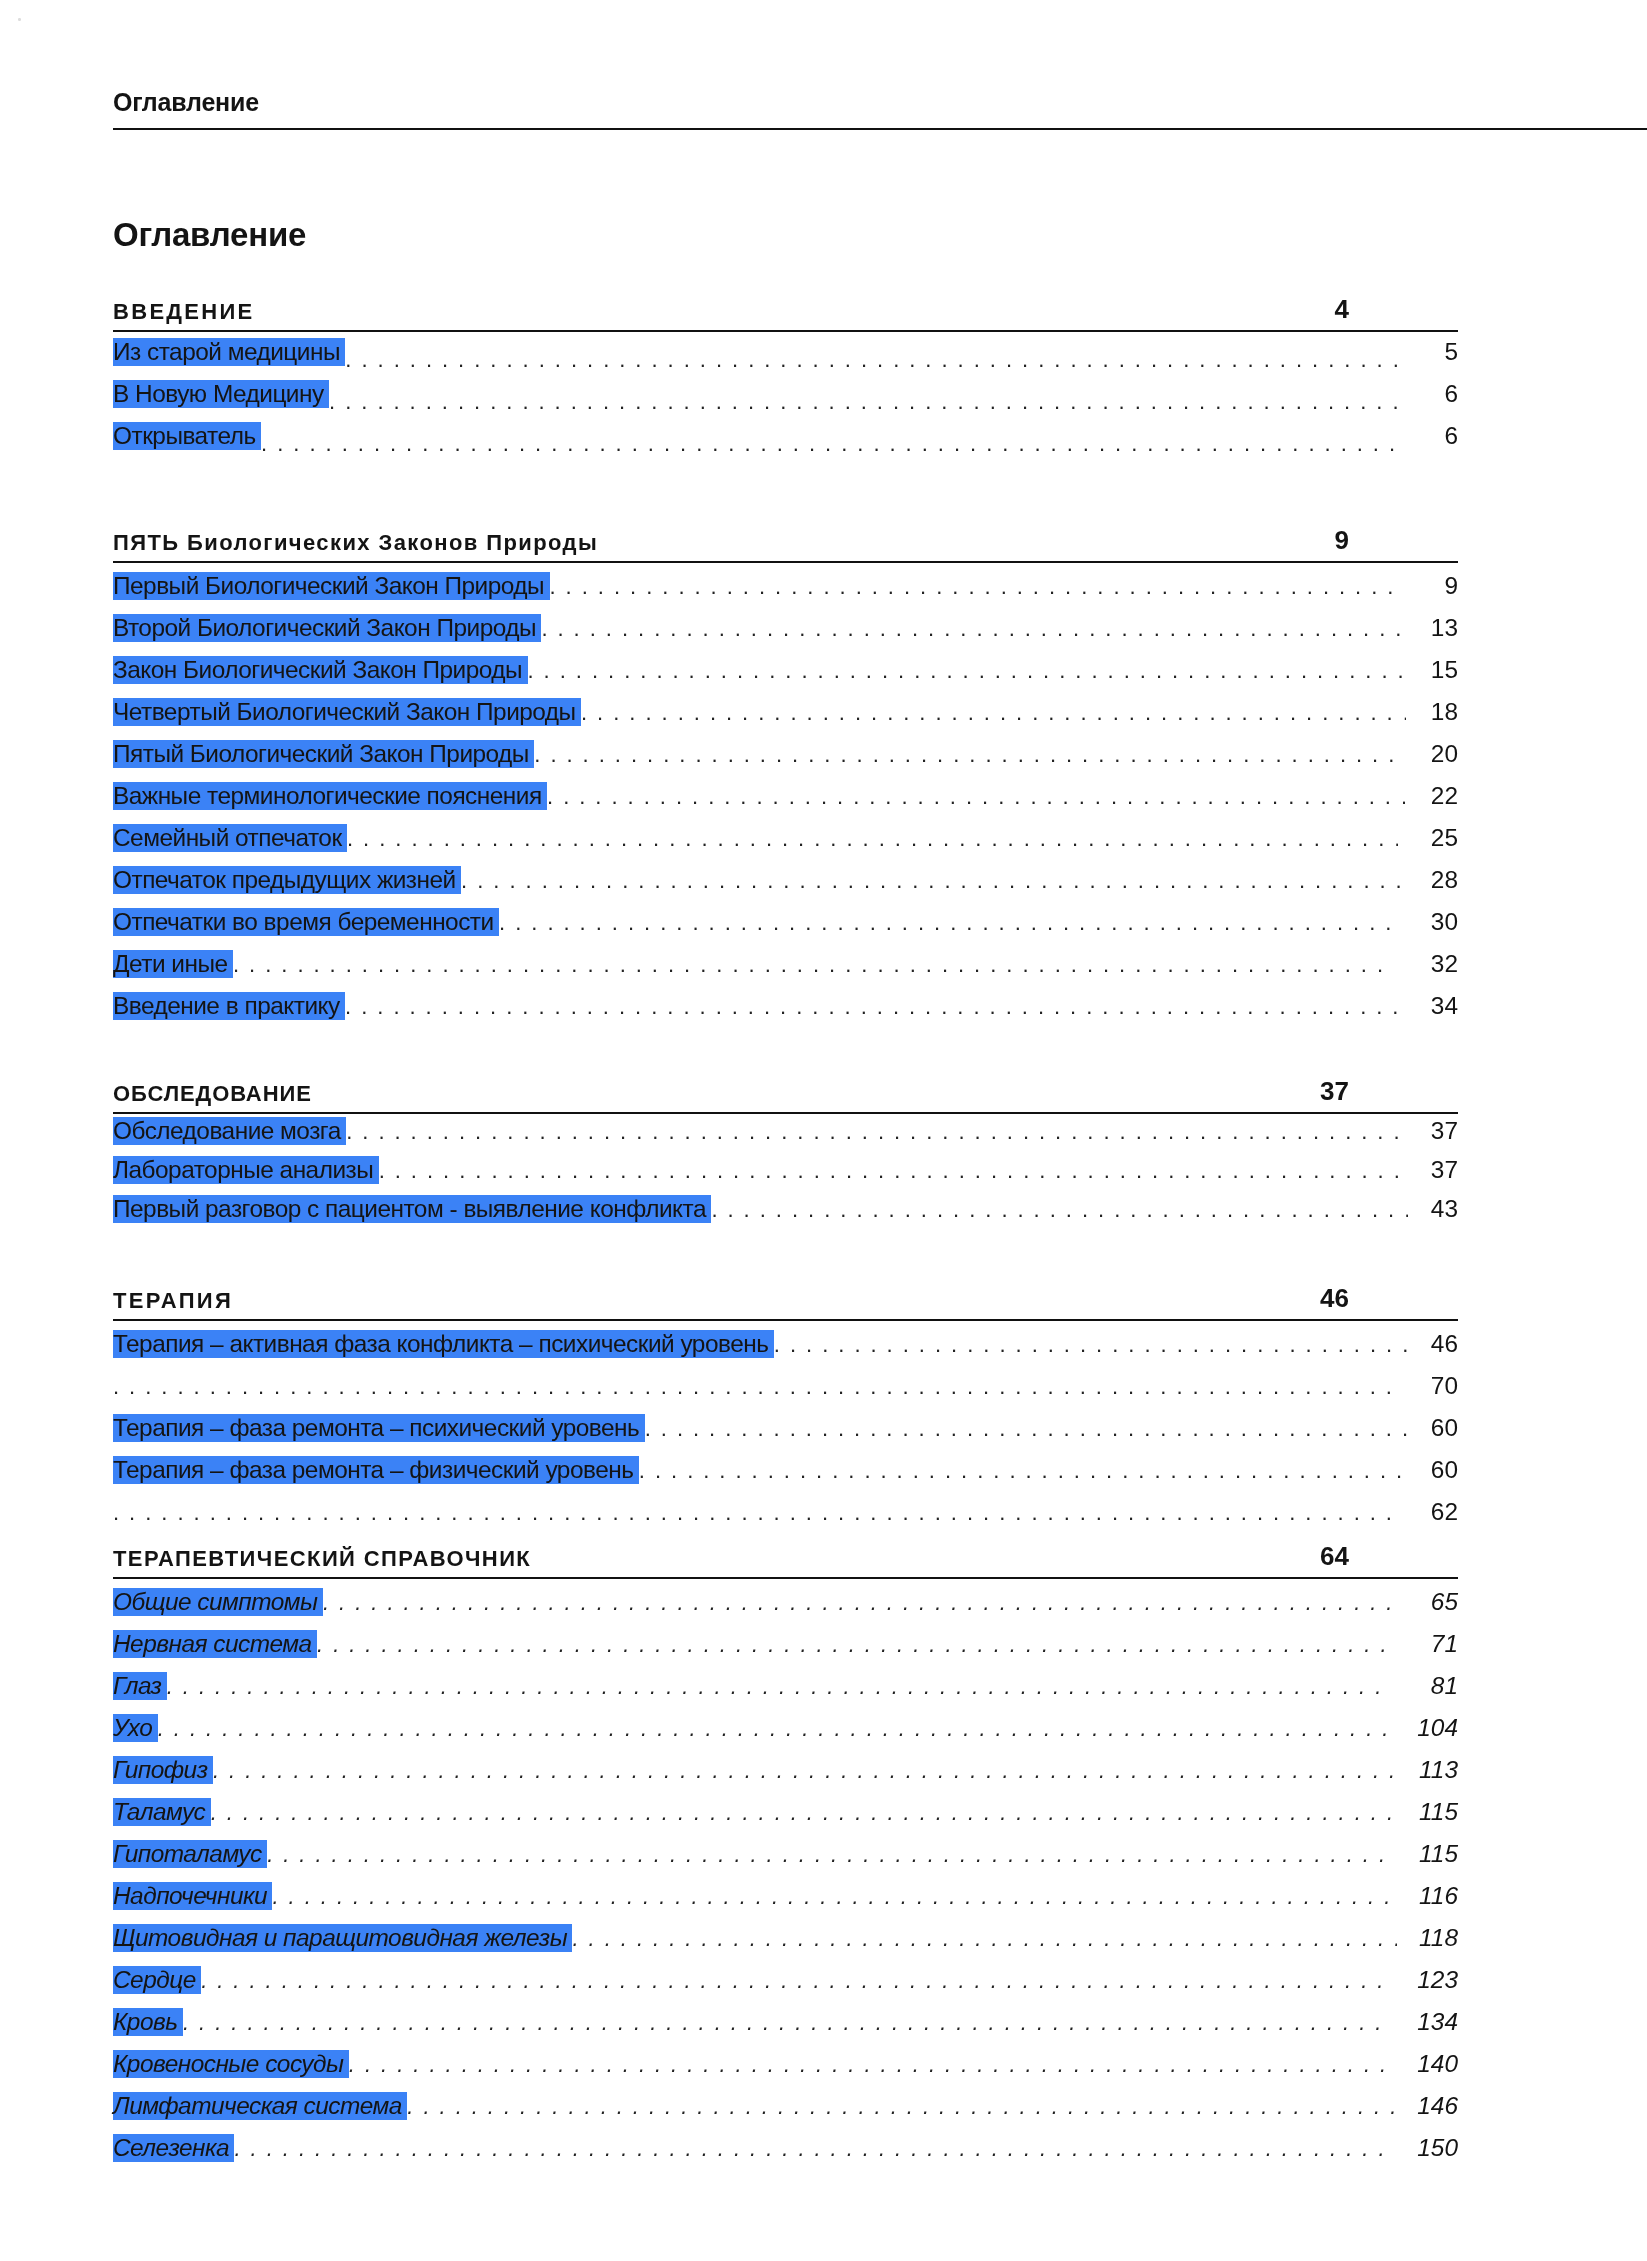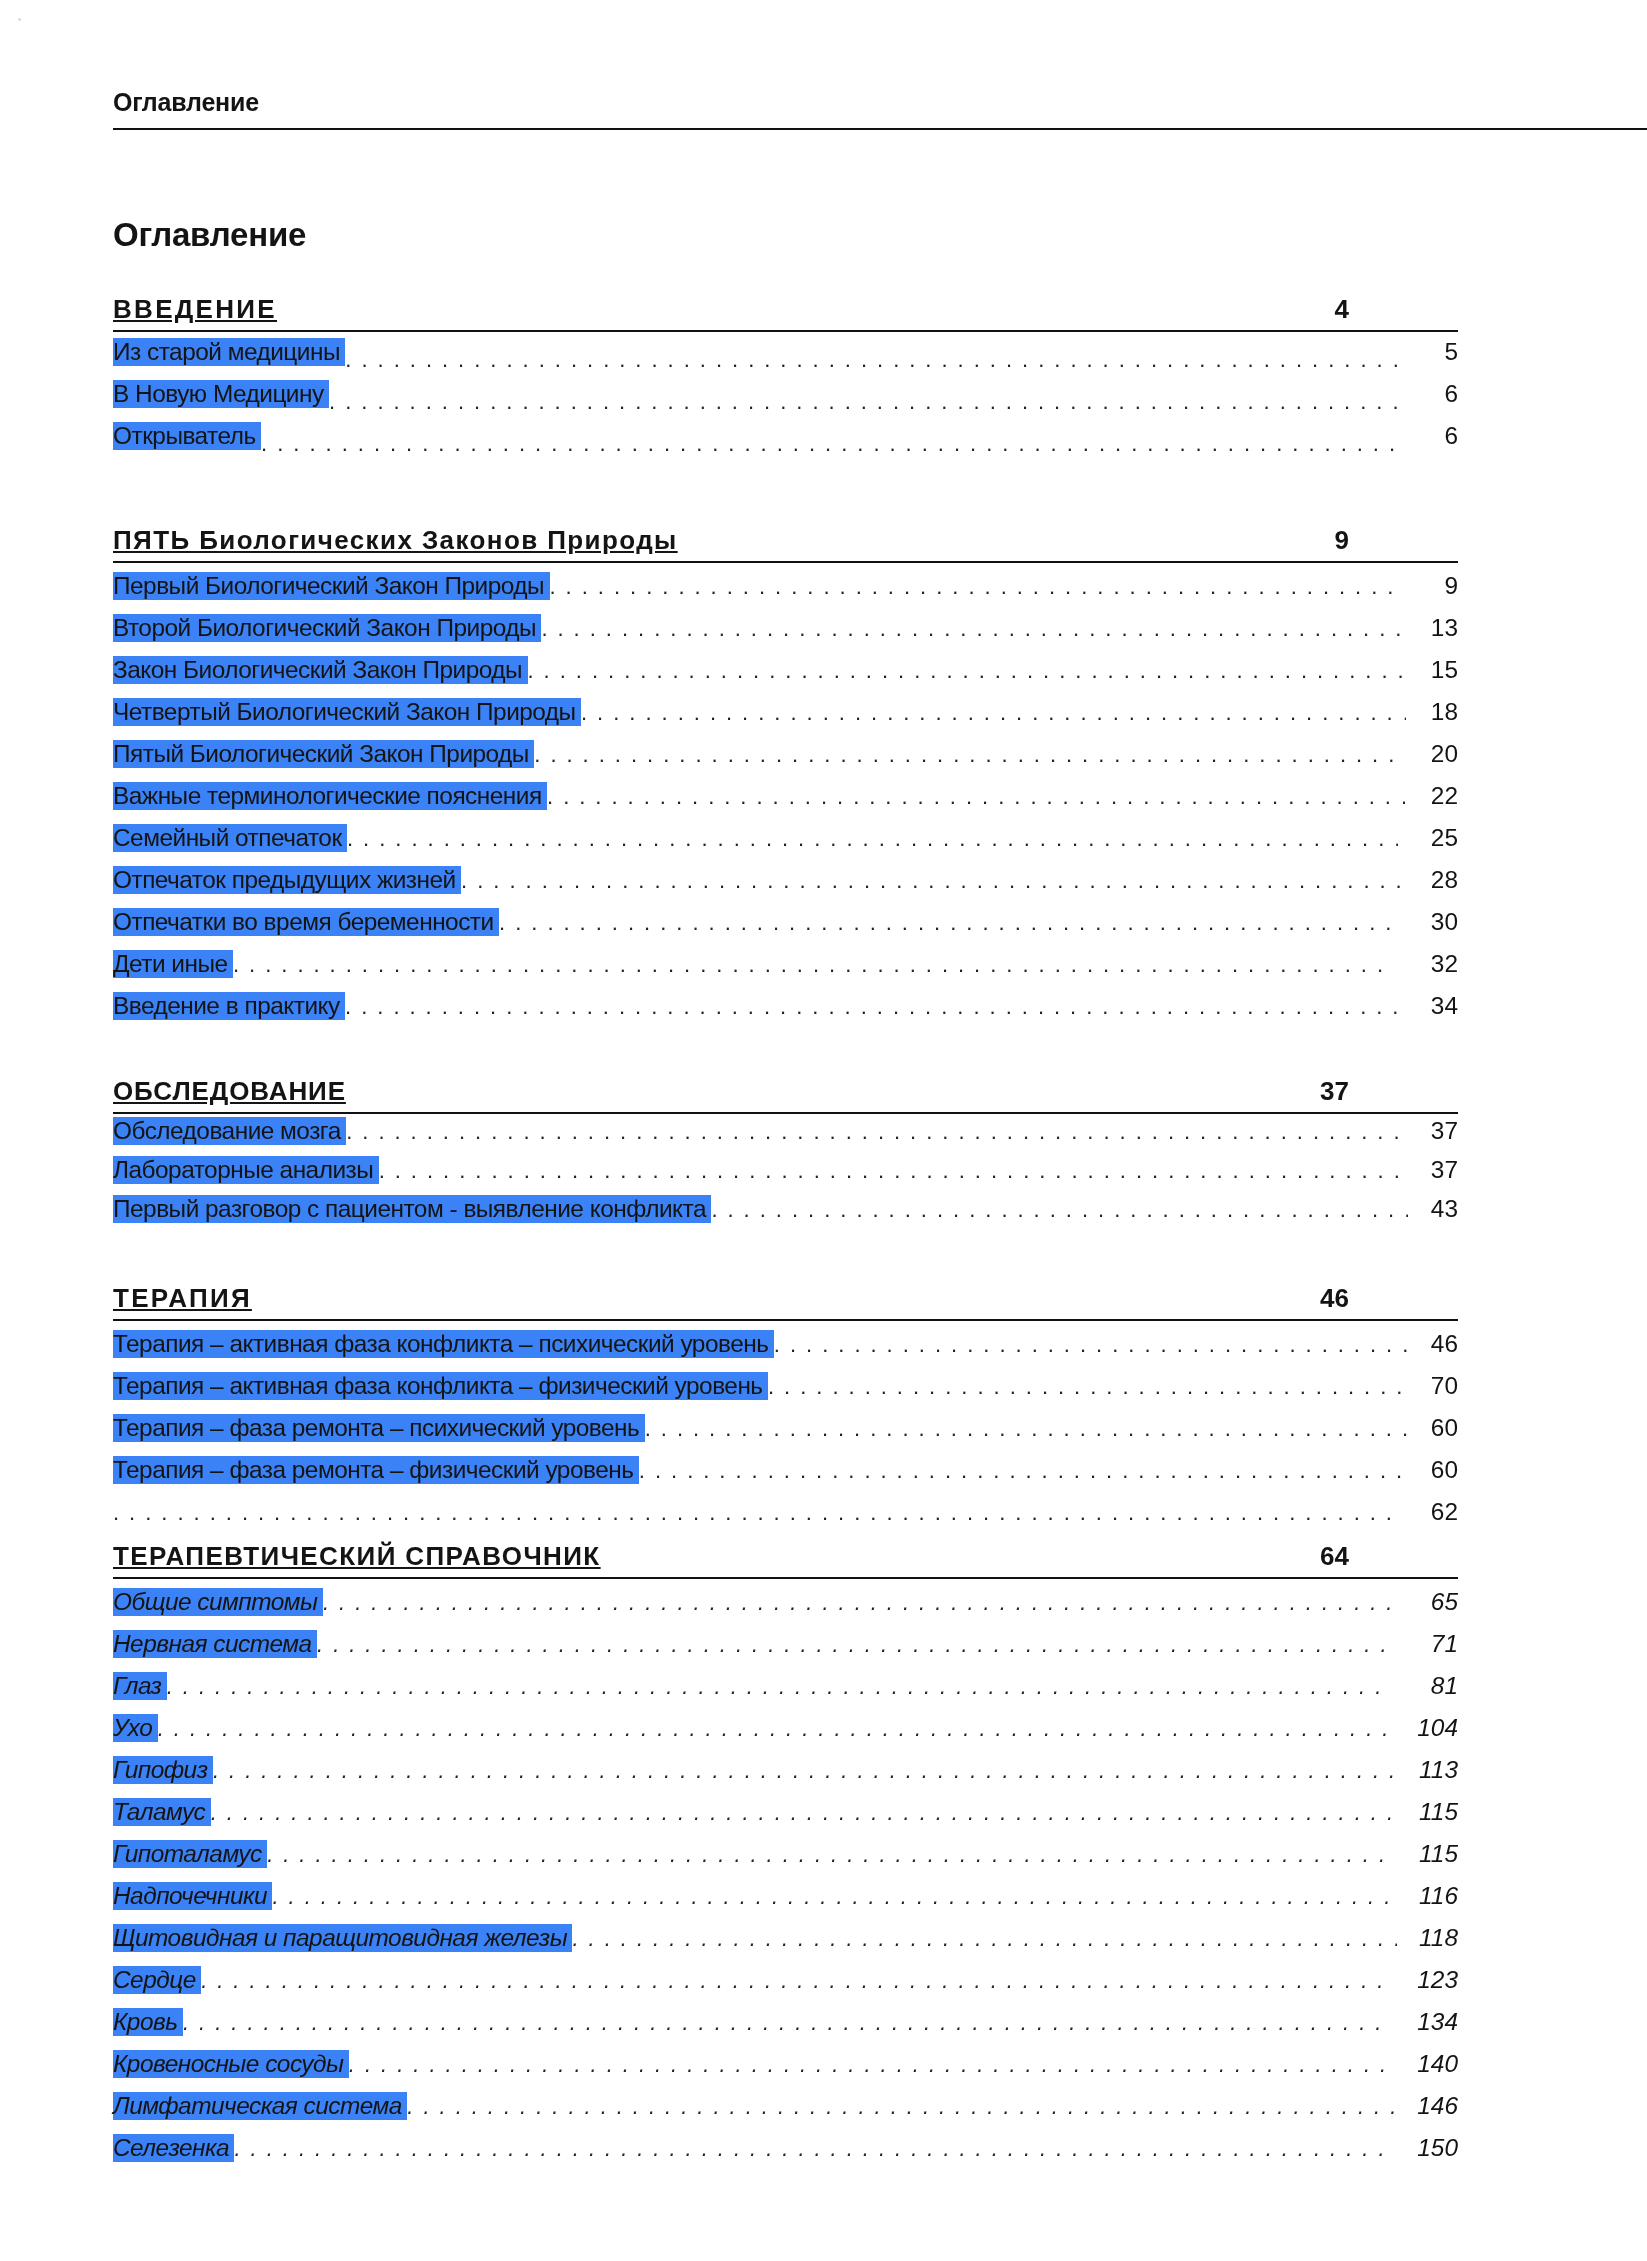--- a/index.html
+++ b/index.html
@@ -52,24 +52,23 @@
     }
     .section-head {
       position: relative;
       height: 41px;
       border-bottom: 2.3px solid #111;
     }
     .section-title {
       position: absolute;
       left: 0;
       bottom: 5.4px;
-      font-size: 26px;
+      font-size: 22px;
       font-weight: bold;
       letter-spacing: 2.3px;
-      text-decoration: underline;
     }
     .section-page {
       position: absolute;
       right: 109px;
       bottom: 5.4px;
       font-size: 26px;
       font-weight: bold;
     }
     .entries {
       margin-top: 6.3px;
@@ -244,21 +243,20 @@
       <span class="section-title">ТЕРАПИЯ</span>
       <span class="section-page">46</span>
     </div>
     <div class="entries" style="margin-top:9px;">
       <div class="entry">
         <span class="entry-label">Терапия – активная фаза конфликта – психический уровень</span>
         <span class="entry-dots">......................................................................................................................................................</span>
         <span class="entry-page">46</span>
       </div>
       <div class="entry">
-        <span class="entry-label">Терапия – активная фаза конфликта – физический уровень</span>
         <span class="entry-dots">......................................................................................................................................................</span>
         <span class="entry-page">70</span>
       </div>
       <div class="entry">
         <span class="entry-label">Терапия – фаза ремонта – психический уровень</span>
         <span class="entry-dots">......................................................................................................................................................</span>
         <span class="entry-page">60</span>
       </div>
       <div class="entry">
         <span class="entry-label">Терапия – фаза ремонта – физический уровень</span>

